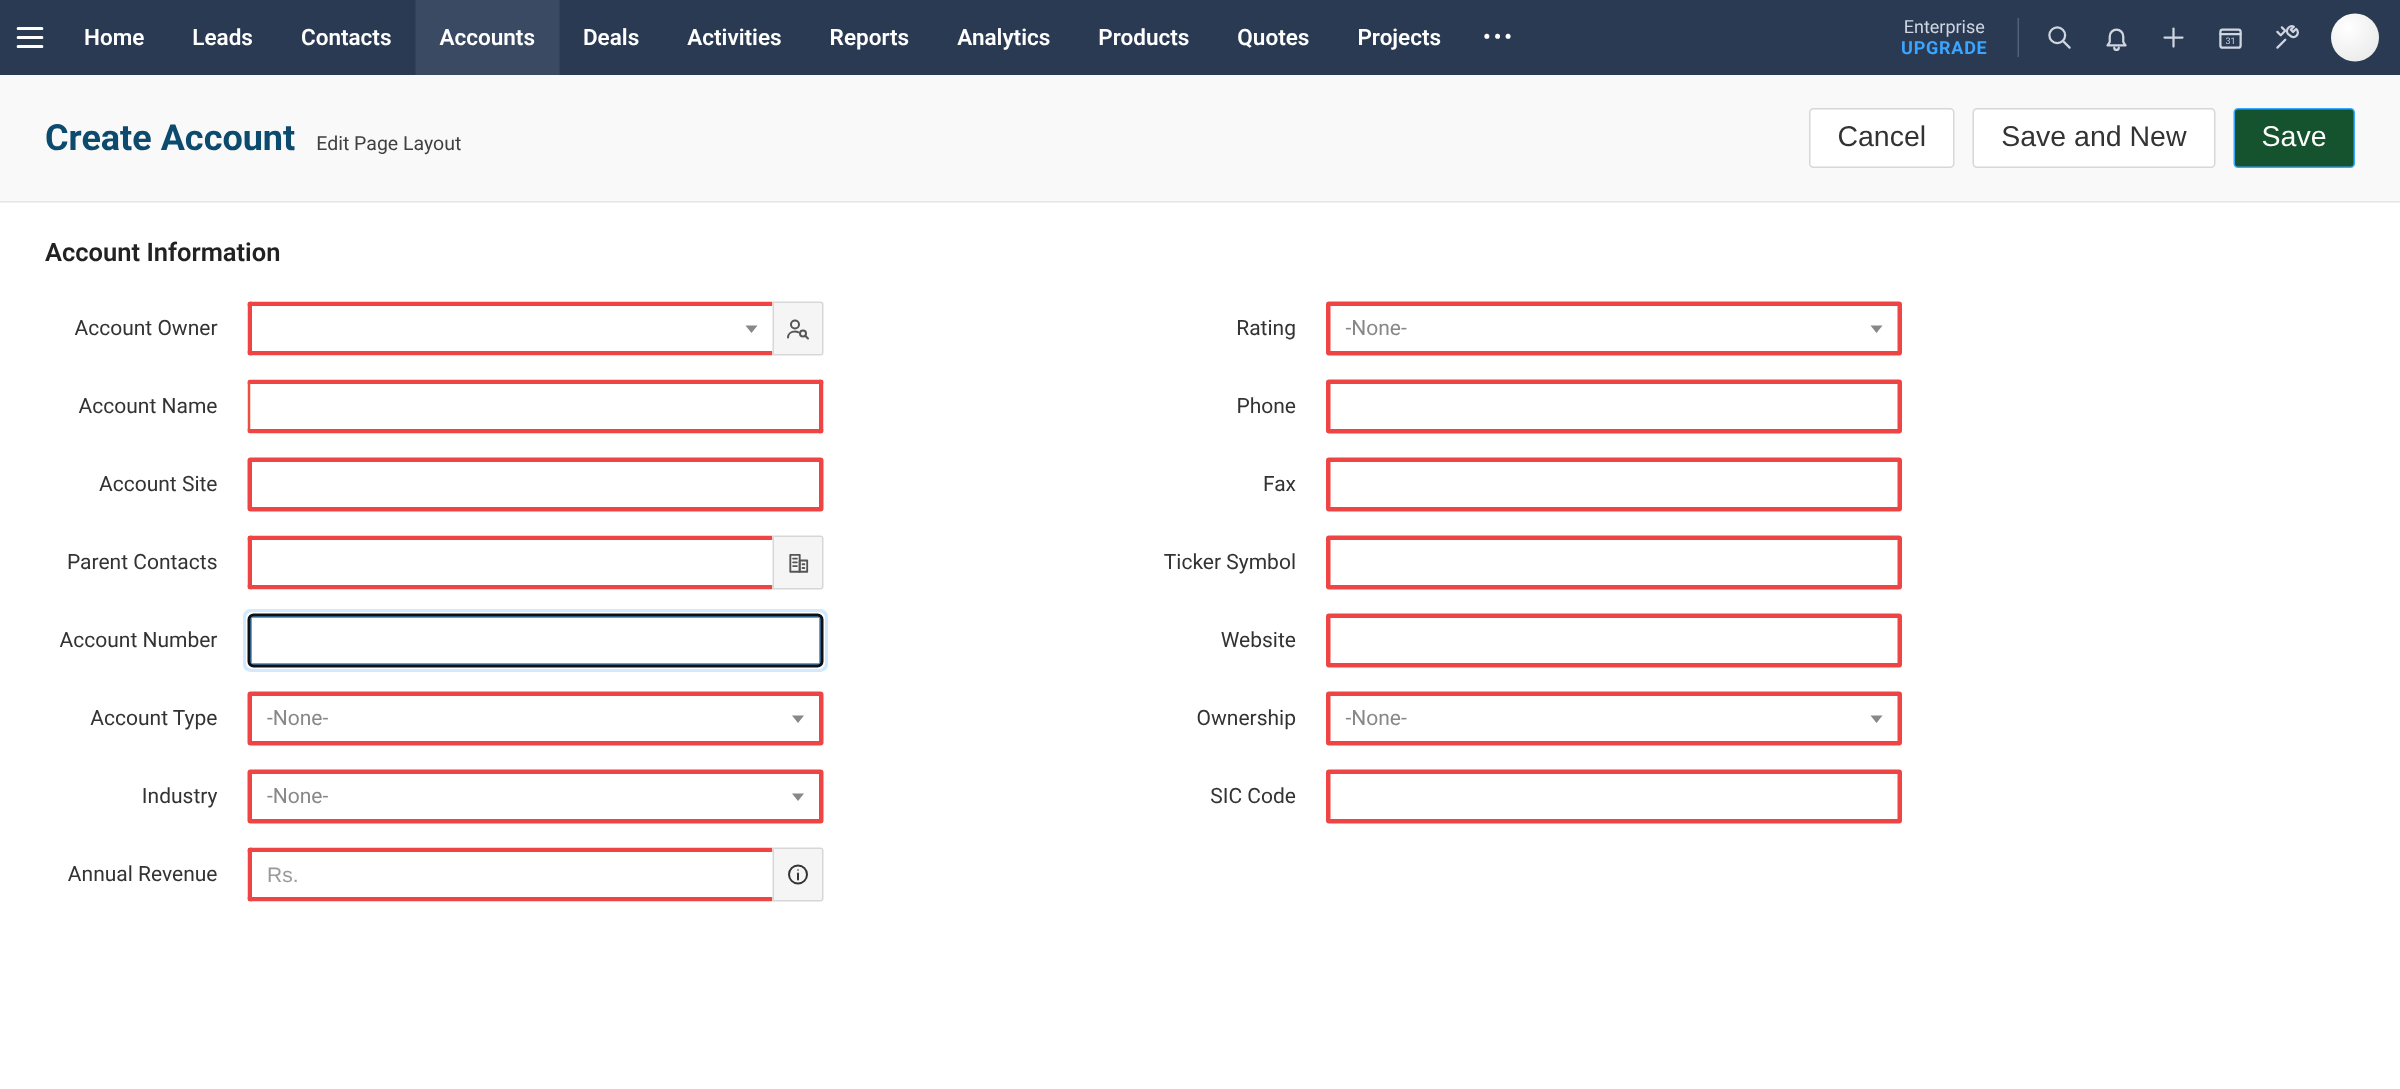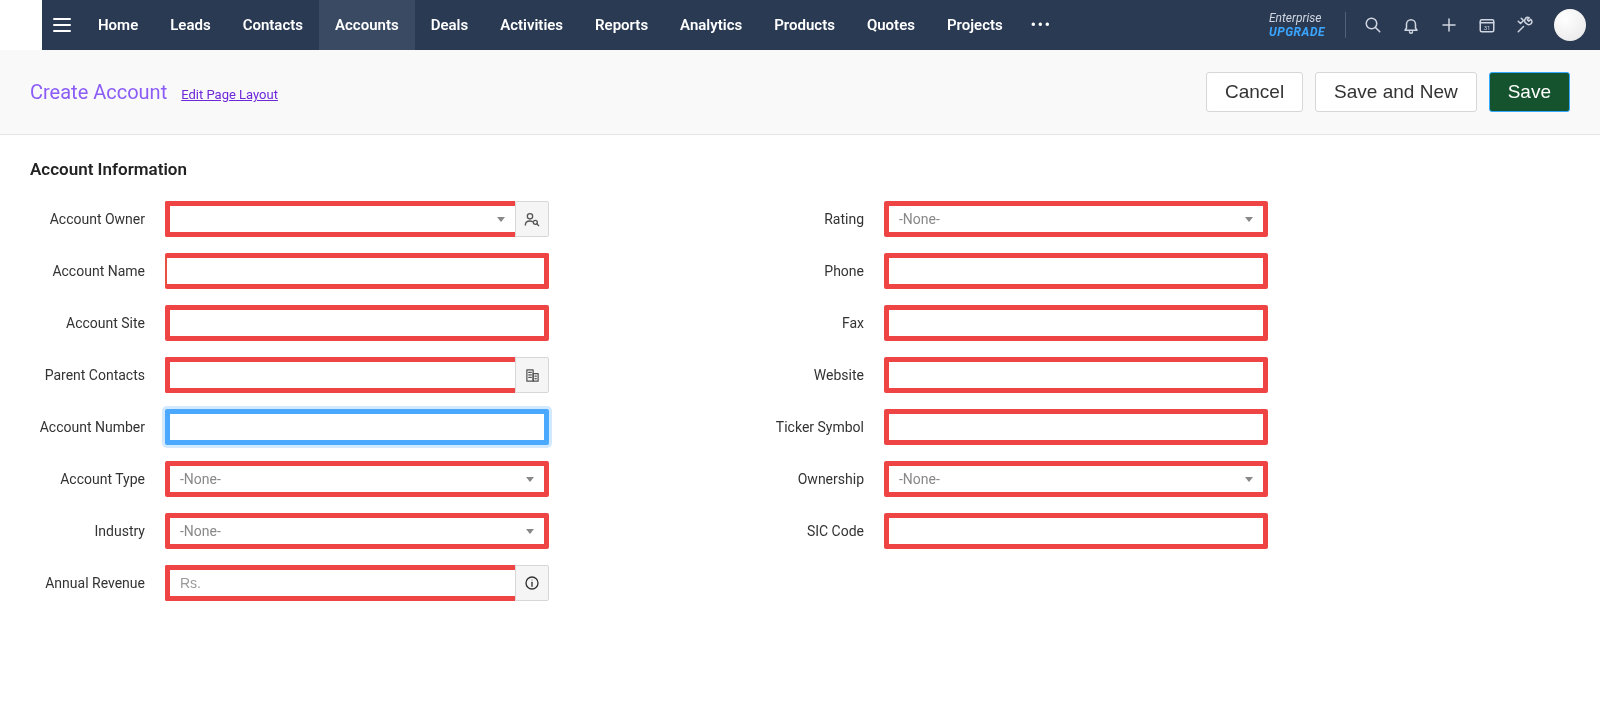--- a/index.html
+++ b/index.html
@@ -1,56 +1,56 @@
 <!DOCTYPE html>
 <html><head>
   <meta charset="utf-8">
   <style>
     * { box-sizing: border-box; margin: 0; padding: 0; }
     html, body { height: 100%; font-family: -apple-system, BlinkMacSystemFont, "Segoe UI", Roboto, Helvetica, Arial, sans-serif; font-size: 14px; color: #333; background: #fff; }
     body { overflow-y: scroll; }
 
     
-    .topbar { display: flex; align-items: stretch; background: #2b3a53; color: #fff; height: 50px; margin-left: 42px; }
+    .topbar { display: flex; align-items: stretch; background: #2b3a53; color: #fff; height: 50px; }
     .menu-btn { display: flex; align-items: center; justify-content: center; width: 40px; cursor: pointer; }
     .menu-btn svg { stroke: #fff; }
     .nav-tabs { display: flex; align-items: stretch; }
     .nav-tab { display: flex; align-items: center; padding: 0 16px; font-size: 15px; font-weight: 600; color: #fff; cursor: pointer; white-space: nowrap; }
     .nav-tab.active { background: #3b4a63; }
     .nav-more { display: flex; align-items: center; padding: 0 12px; cursor: pointer; font-weight: 700; letter-spacing: 2px; color: #fff; }
 
     .top-spacer { flex: 1; }
     .top-right { display: flex; align-items: center; gap: 4px; padding-right: 14px; }
-    .plan-block { display: flex; flex-direction: column; align-items: flex-start; margin-right: 10px; line-height: 1.2; font-style: italic; }
+    .plan-block { display: flex; flex-direction: column; align-items: center; margin-right: 10px; line-height: 1.2; }
     .plan-label { font-size: 12px; color: #cfd6e1; }
     .plan-upgrade { font-size: 12px; font-weight: 700; letter-spacing: 0.5px; color: #3aa6ff; cursor: pointer; }
     .divider-v { width: 1px; height: 26px; background: #52607b; margin: 0 6px; }
     .icon-btn { width: 34px; height: 34px; display: flex; align-items: center; justify-content: center; color: #cfd6e1; cursor: pointer; border-radius: 4px; }
     .icon-btn svg { stroke: #cfd6e1; }
     .avatar { width: 32px; height: 32px; border-radius: 50%; background: radial-gradient(circle at 35% 30%, #fff, #e6e6e6); margin-left: 8px; cursor: pointer; }
 
     
     .page-header { display: flex; align-items: center; justify-content: space-between; padding: 22px 30px; border-bottom: 1px solid #e6e6e6; background: #f9f9f9; }
     .title-wrap { display: flex; align-items: baseline; gap: 14px; }
-    .page-title { font-size: 20px; font-weight: 400; color: #8b5cf6; }
-    .edit-layout { font-size: 13px; color: #6d28d9; text-decoration: underline; cursor: pointer; }
+    .page-title { font-size: 24px; font-weight: 700; color: #0c4a6e; }
+    .edit-layout { font-size: 13px; color: #404040; cursor: pointer; }
     .action-buttons { display: flex; gap: 12px; }
     .btn { border: 1px solid #d7d7d7; background: #fff; color: #333; padding: 8px 18px; font-size: 19px; border-radius: 3px; cursor: pointer; }
     .btn-primary { background: #14532d; border-color: #33aaff; color: #fff; }
 
     
     .form-area { padding: 24px 30px 60px 30px; max-width: 1560px; }
     .section-title { font-size: 17px; font-weight: 600; color: #222; margin-bottom: 22px; }
     .grid { display: flex; gap: 200px; }
     .col { display: flex; flex-direction: column; gap: 16px; }
 
     .field-row { display: flex; align-items: center; }
     .field-label { width: 135px; text-align: right; padding-right: 20px; font-size: 14px; color: #333; line-height: 1.2; }
     .control { position: relative; width: 384px; display: flex; }
-    .input, .select-face { flex: 1; height: 36px; border: 5px solid #ef4444; border-radius: 2px; padding: 0 10px; font-size: 14px; background: #fff; color: #333; }
+    .input, .select-face { flex: 1; height: 36px; border: 3px solid #ef4444; border-radius: 2px; padding: 0 10px; font-size: 14px; background: #fff; color: #333; }
     .input.required { border-left: 2px solid #e8513f; }
     .input.has-addon, .select-face.has-addon { border-right: none; border-top-right-radius: 0; border-bottom-right-radius: 0; }
     .addon { width: 34px; height: 36px; border: 1px solid #d7d7d7; background: #f5f5f5; display: flex; align-items: center; justify-content: center; cursor: default; border-top-right-radius: 2px; border-bottom-right-radius: 2px; }
     .addon.interactive { cursor: pointer; }
 
     .select-face { display: flex; align-items: center; justify-content: space-between; cursor: pointer; color: #888; }
     .select-face .placeholder { color: #888; }
     .select-face.plain { color: #888; }
     .caret { width: 0; height: 0; border-left: 4px solid transparent; border-right: 4px solid transparent; border-top: 5px solid #888; }
 
@@ -265,28 +265,28 @@
       </div>
 
       <div class="field-row">
         <div class="field-label">Fax</div>
         <div class="control">
           <input class="input" value="" style="">
         </div>
       </div>
 
       <div class="field-row">
+        <div class="field-label">Ticker Symbol</div>
+        <div class="control">
+          <input class="input" value="" style="">
+        </div>
+      </div>
+
+      <div class="field-row">
         <div class="field-label">Website</div>
-        <div class="control">
-          <input class="input" value="" style="">
-        </div>
-      </div>
-
-      <div class="field-row">
-        <div class="field-label">Ticker Symbol</div>
         <div class="control">
           <input class="input" value="" style="">
         </div>
       </div>
 
       <div class="field-row">
         <div class="field-label">Ownership</div>
         <div class="control">
           <div class="select-face plain">
             <span>-None-</span>

